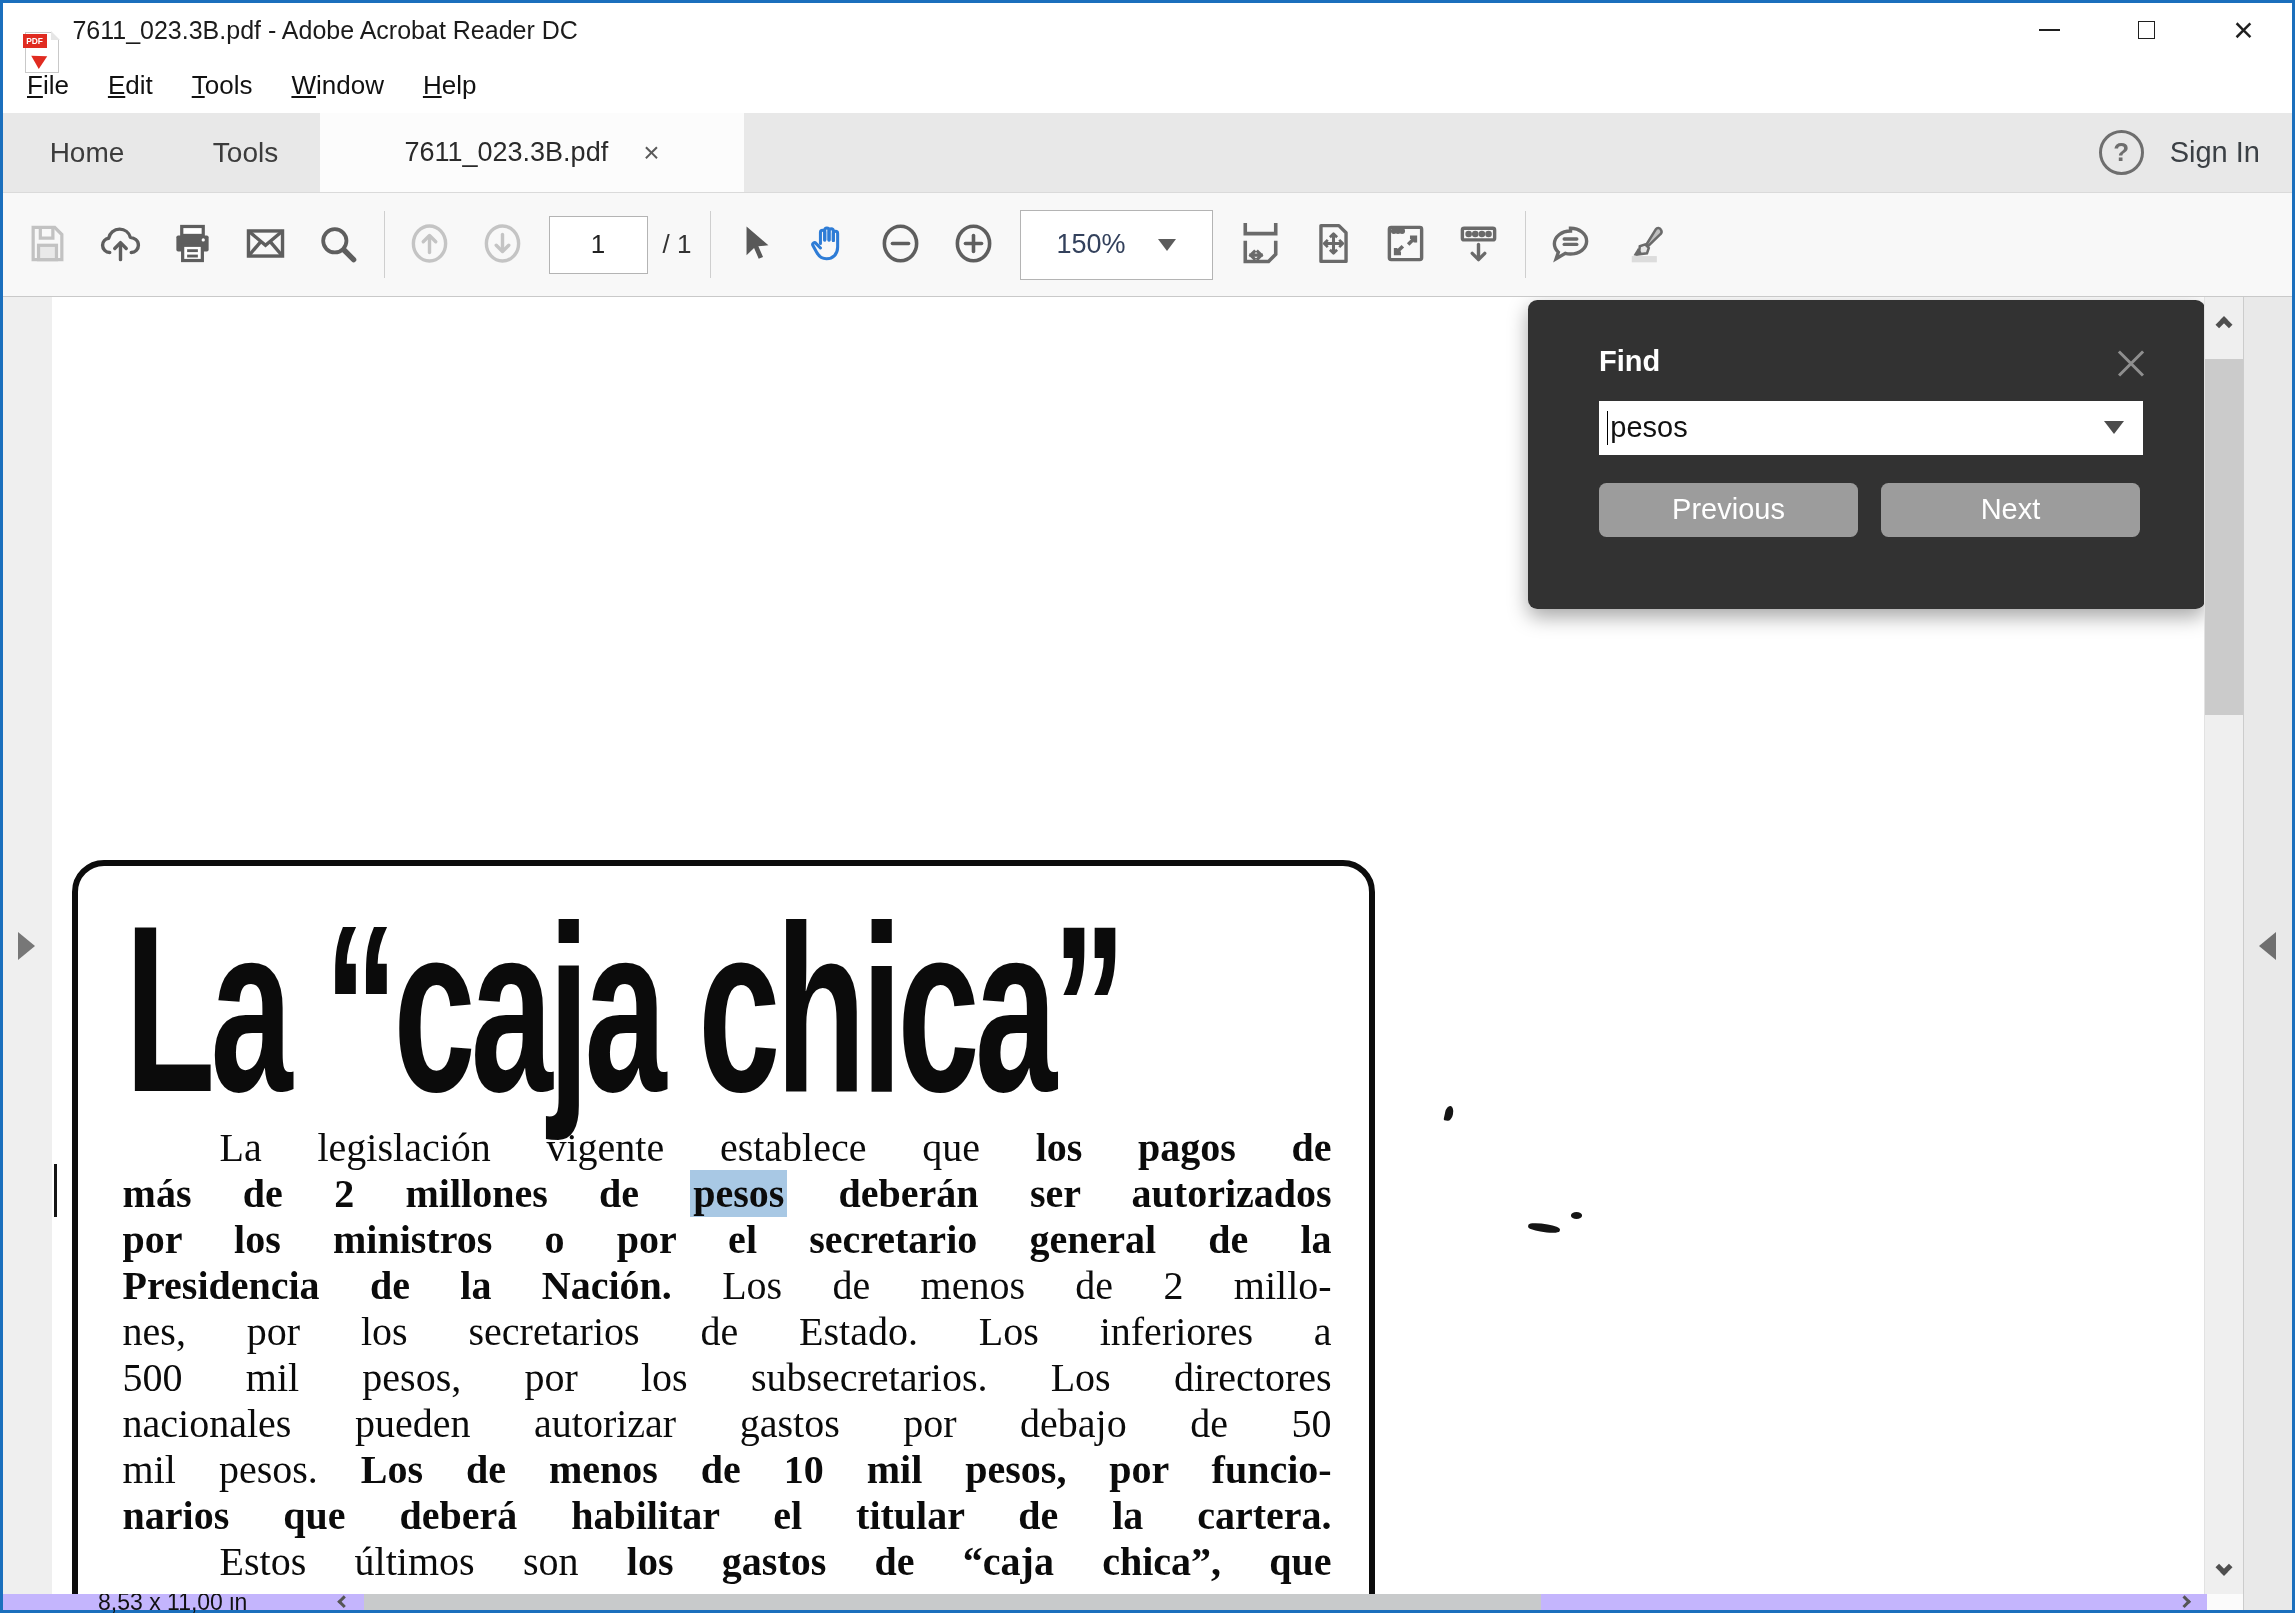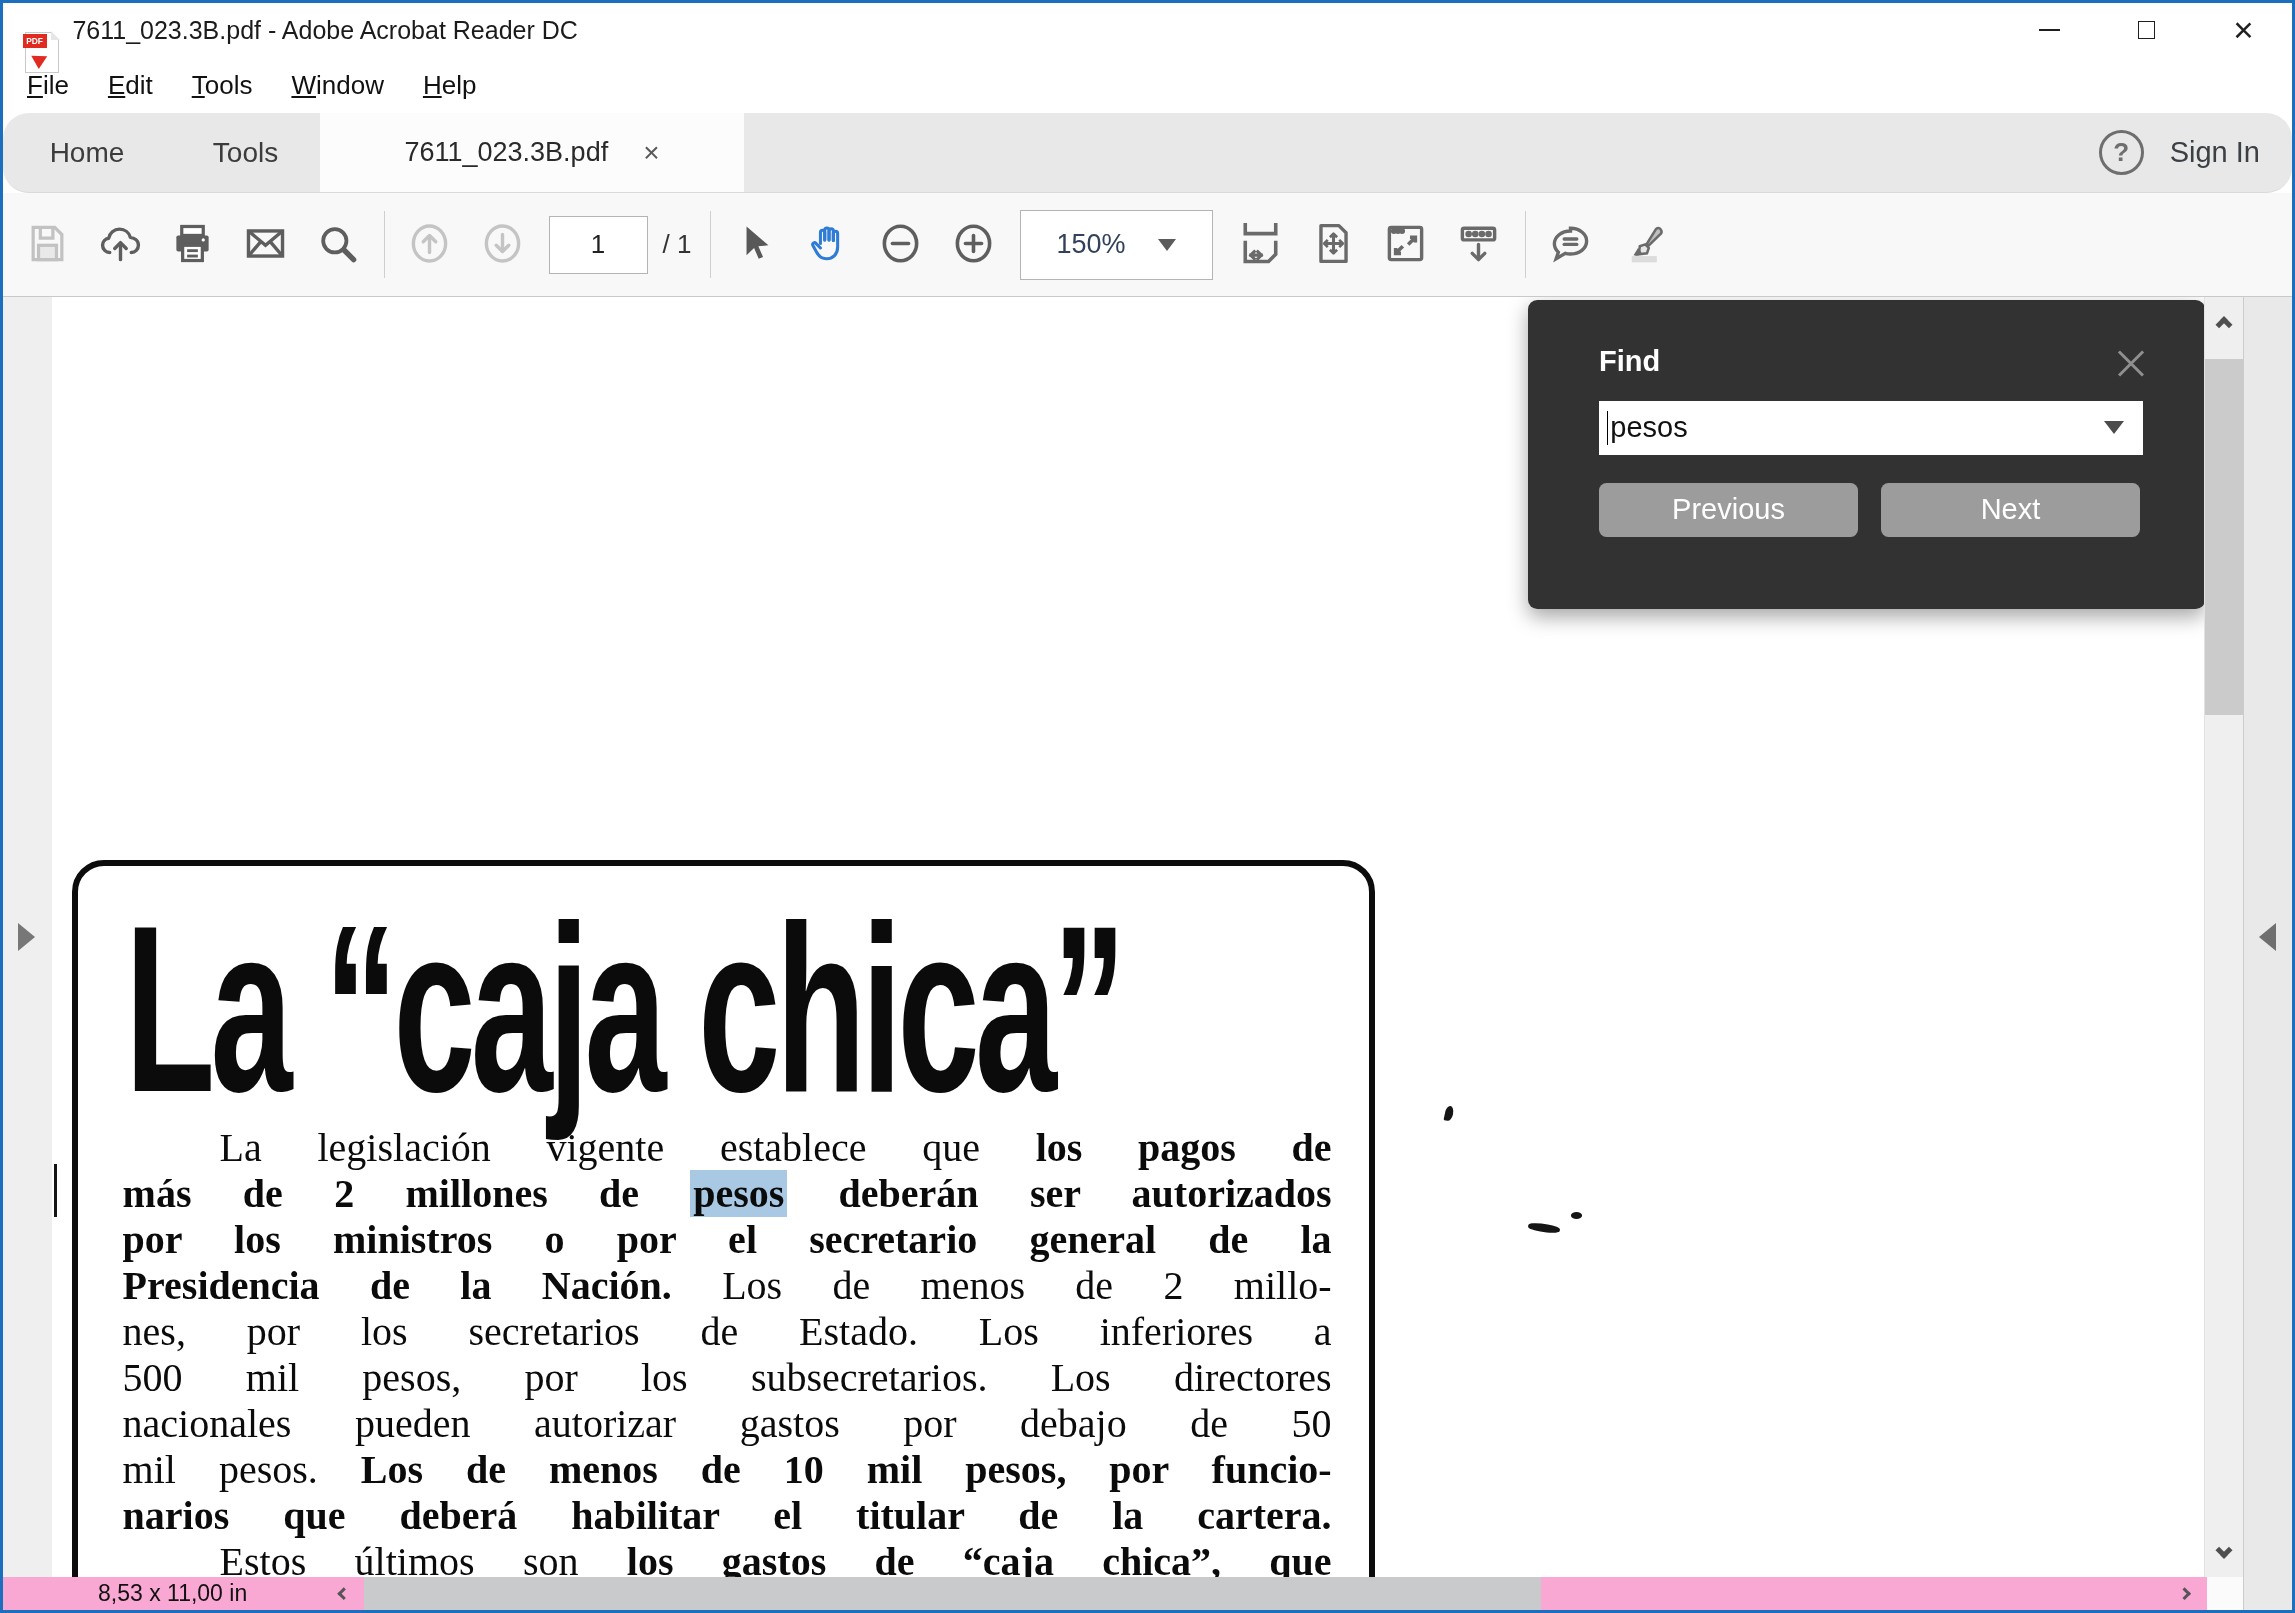--- a/index.html
+++ b/index.html
@@ -20,21 +20,21 @@
   .minglyph { width:20.5px; height:2.8px; background:#1f1f1f; }
   .maxglyph { width:17.7px; height:17.7px; border:1.9px solid #1f1f1f; background:#fff; }
   .closeglyph { font-size:35px; color:#1f1f1f; line-height:28px; font-weight:300; }
 
   
   .menubar { height:56px; background:#ffffff; display:flex; align-items:center; padding-left:24px; gap:39px; flex:0 0 auto; }
   .menu-item { font-size:26px; color:#111; cursor:default; }
   .menu-item::first-letter { text-decoration:underline; }
 
   
-  .tabbar { height:80px; background:#e8e8e8; display:flex; align-items:stretch; flex:0 0 auto; border-bottom:0.9px solid #dadada;border-radius:26px; }
+  .tabbar { height:80px; background:#e8e8e8; display:flex; align-items:stretch; flex:0 0 auto; border-bottom:0.9px solid #dadada; }
   .bar-tab { display:flex; align-items:center; justify-content:center; font-size:28px; color:#3c3c3c; cursor:default; }
   .tab-home { width:168px; }
   .tab-tools { width:149px; }
   .doc-tab { width:424px; background:#fcfcfc; display:flex; align-items:center; justify-content:center; gap:35px; font-size:27px; color:#2a2a2a; }
   .doc-close { font-size:28px; color:#5a5a5a; font-weight:300; }
   .tab-right { margin-left:auto; display:flex; align-items:center; gap:26px; padding-right:32px; }
   .help-circle { width:45px; height:45px; border:3.7px solid #6e6e6e; border-radius:50%; color:#6e6e6e; font-size:26px; font-weight:bold; display:flex; align-items:center; justify-content:center; }
   .signin { font-size:29px; color:#3b4045; }
 
   
@@ -84,21 +84,21 @@
   .find-close .x1,.find-close .x2 { position:absolute; left:-0.9px; top:14px; width:34px; height:2.8px; background:#8f8f8f; }
   .find-close .x1 { transform:rotate(45deg); } .find-close .x2 { transform:rotate(-45deg); }
   .find-input { position:absolute; left:71px; top:101px; width:544px; height:54px; background:#fff; display:flex; align-items:center; padding:0 18.6px 0 7.5px; cursor:text; }
   .caret { width:1.9px; height:34px; background:#000; margin-right:1.9px; flex:0 0 auto; }
   .find-query { font-size:29px; color:#111; flex:1 1 auto; }
   .find-dd { width:0; height:0; border-left:10.3px solid transparent; border-right:10.3px solid transparent; border-top:13px solid #4c4c4c; }
   .find-btn { position:absolute; top:183px; width:259px; height:54px; background:#9c9c9c; border-radius:7.5px; border:none; color:#fff; font-size:29px; font-family:"Liberation Sans",sans-serif; display:flex; align-items:center; justify-content:center; cursor:default; }
   .btn-prev { left:71px; } .btn-next { left:353px; }
 
   
-  .statusbar { height:33px; background:#f9a8d4; display:flex; align-items:stretch; flex:0 0 auto; }
+  .statusbar { height:16px; background:#c4b5fd; display:flex; align-items:stretch; flex:0 0 auto; }
   .st-label { width:318px; display:flex; align-items:center; padding-left:95px; font-size:23px; color:#111; }
   .st-btn { width:43px; display:flex; align-items:center; justify-content:center; }
   .chs { width:9.3px; height:9.3px; border-left:3.7px solid #555; border-top:3.7px solid #555; }
   .chs-left { transform:rotate(-45deg) translate(0.9px,0.9px); }
   .chs-right { transform:rotate(135deg) translate(0.9px,0.9px); }
   .st-thumb { width:1177px; background:#c8cacb; }
   .st-track { flex:1 1 auto; }
   .st-corner { width:36px; background:#fbfbfb; }
   .st-corner2 { width:49px; background:#e9e9e9; border-left:0.9px solid #cccccc; }
 </style>

